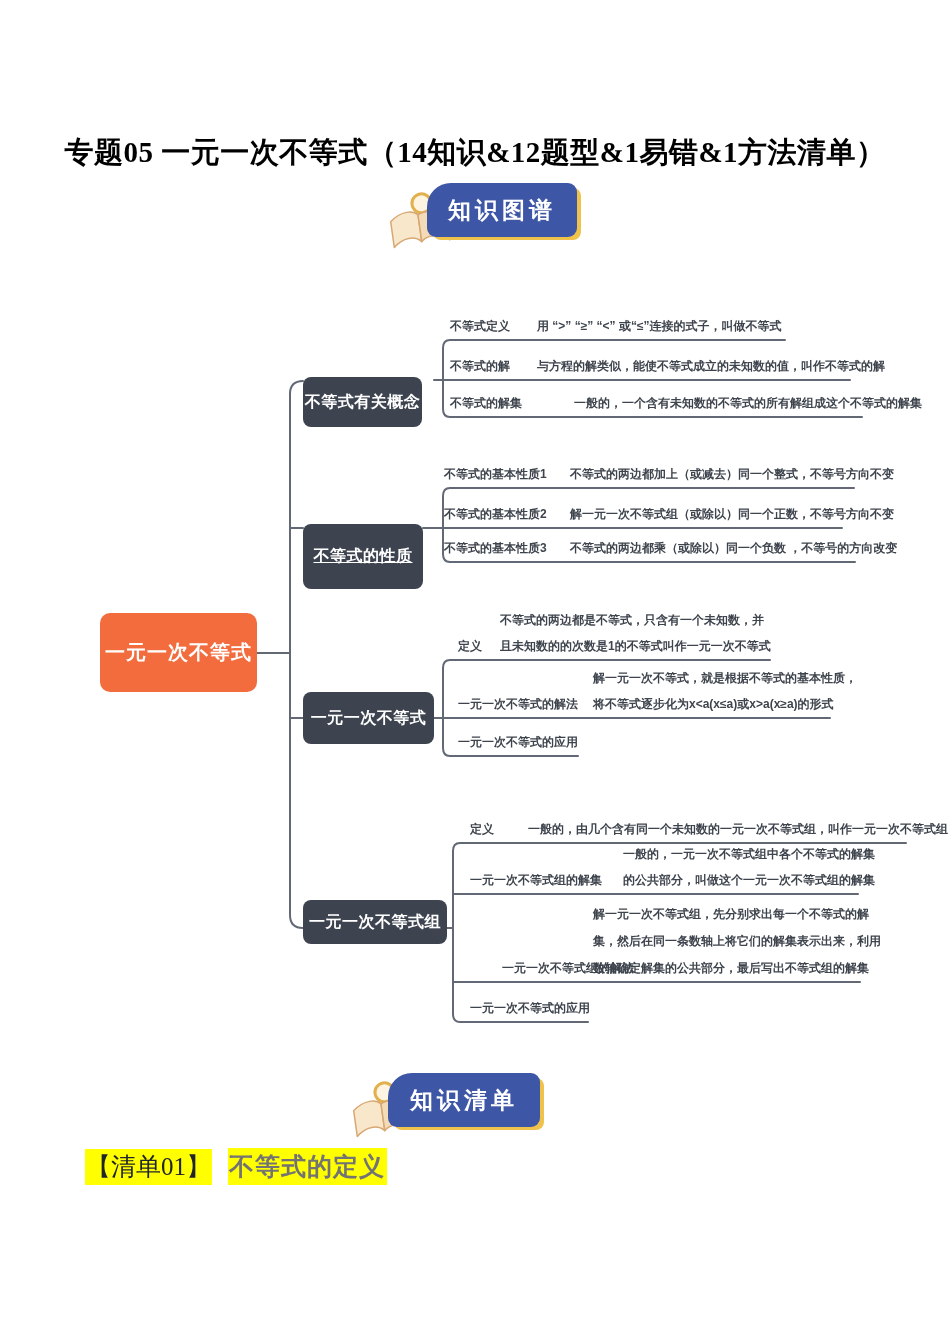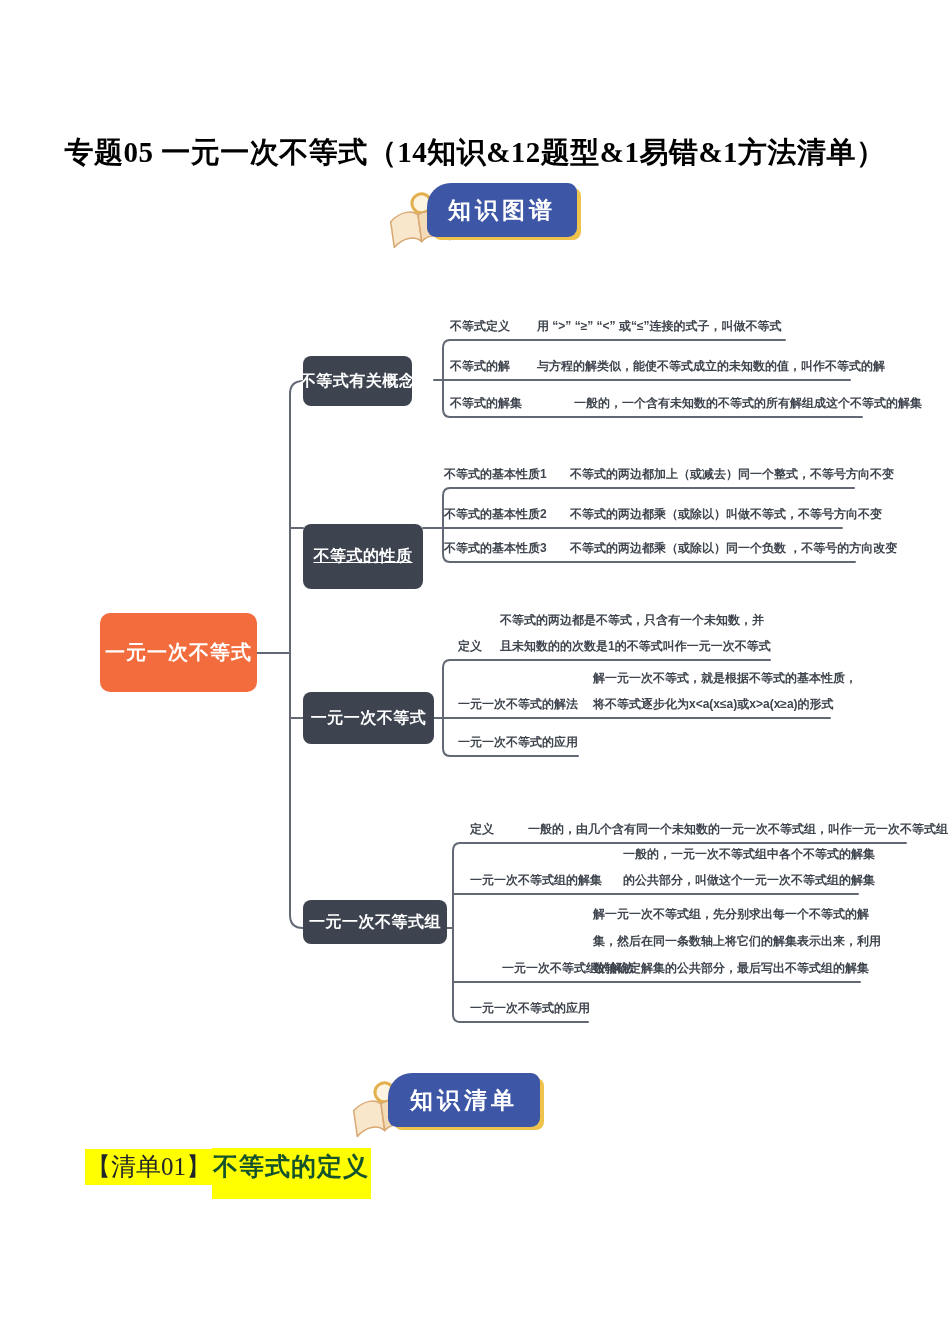--- a/index.html
+++ b/index.html
@@ -40,22 +40,22 @@
   svg.lines{position:absolute;left:0;top:0;pointer-events:none;}
   svg.lines path{fill:none;stroke:#626975;stroke-width:2;stroke-linecap:round;}
 
   
   .section-heading{position:absolute;left:85px;top:1150px;white-space:nowrap;}
   .section-heading .tag{
     background:#FFFF00;color:#20242b;font-family:"Liberation Serif",serif;
     font-size:25px;font-weight:500;padding:4px 1px 5px 1px;
   }
   .section-heading .txt{
-    background:#FFFF00;color:#14532d;font-size:25px;font-weight:800;
-    padding:4px 2px 19px 1px;letter-spacing:1px;
+    background:#FFFF00;color:#737373;font-size:25px;font-weight:800;
+    padding:4px 2px 5px 1px;letter-spacing:1px;margin-left:16px;
   }
 </style>
 </head>
 <body>
 
 <div class="page-title">专题05 一元一次不等式（14知识&amp;12题型&amp;1易错&amp;1方法清单）</div>
 
 <div>
   <span class="book-icon" style="left:383px;top:191px;">
     <svg width="70" height="58" viewBox="0 0 70 58">
@@ -100,36 +100,36 @@
     <path d="M460,843 Q453,843 453,851 V1014 Q453,1022 460,1022"></path>
     <path d="M453,894 H858"></path>
     <path d="M447,928 H453"></path>
     <path d="M453,982 H860"></path>
     <path d="M460,1022 H588"></path>
   </g>
 </svg>
 
 <div class="node center" style="left:100px;top:613px;width:157px;height:79px;">一元一次不等式</div>
 
-<div class="node branch" style="left:303px;top:356px;width:109px;height:50px;">不等式有关概念</div>
+<div class="node branch" style="left:303px;top:377px;width:119px;height:50px;">不等式有关概念</div>
 <div class="node branch" style="left:303px;top:524px;width:120px;height:65px;text-decoration:underline;">不等式的性质</div>
 <div class="node branch" style="left:303px;top:692px;width:131px;height:52px;">一元一次不等式</div>
 <div class="node branch" style="left:303px;top:900px;width:144px;height:44px;">一元一次不等式组</div>
 
 <div class="lbl" style="left:450px;top:318px;">不等式定义</div>
 <div class="dsc" style="left:537px;top:318px;">用 “&gt;” “≥” “&lt;” 或“≤”连接的式子，叫做不等式</div>
 <div class="lbl" style="left:450px;top:358px;">不等式的解</div>
 <div class="dsc" style="left:537px;top:358px;">与方程的解类似，能使不等式成立的未知数的值，叫作不等式的解</div>
 <div class="lbl" style="left:450px;top:395px;">不等式的解集</div>
 <div class="dsc" style="left:549px;top:395px;margin-left:25px;">一般的，一个含有未知数的不等式的所有解组成这个不等式的解集</div>
 
 <div class="lbl" style="left:444px;top:466px;">不等式的基本性质1</div>
 <div class="dsc" style="left:570px;top:466px;">不等式的两边都加上（或减去）同一个整式，不等号方向不变</div>
 <div class="lbl" style="left:444px;top:506px;">不等式的基本性质2</div>
-<div class="dsc" style="left:570px;top:506px;">不等式的两边都乘（或除以）叫做不等式，不等号方向不变</div>
+<div class="dsc" style="left:570px;top:506px;">解一元一次不等式组（或除以）同一个正数，不等号方向不变</div>
 <div class="lbl" style="left:444px;top:540px;">不等式的基本性质3</div>
 <div class="dsc" style="left:570px;top:540px;">不等式的两边都乘（或除以）同一个负数 ，不等号的方向改变</div>
 
 <div class="dsc" style="left:500px;top:612px;">不等式的两边都是不等式，只含有一个未知数，并</div>
 <div class="dsc" style="left:500px;top:638px;">且未知数的的次数是1的不等式叫作一元一次不等式</div>
 <div class="lbl" style="left:458px;top:638px;">定义</div>
 <div class="dsc" style="left:593px;top:670px;">解一元一次不等式，就是根据不等式的基本性质，</div>
 <div class="dsc" style="left:593px;top:696px;">将不等式逐步化为x&lt;a(x≤a)或x&gt;a(x≥a)的形式</div>
 <div class="lbl" style="left:458px;top:696px;">一元一次不等式的解法</div>
 <div class="lbl" style="left:458px;top:734px;">一元一次不等式的应用</div>

